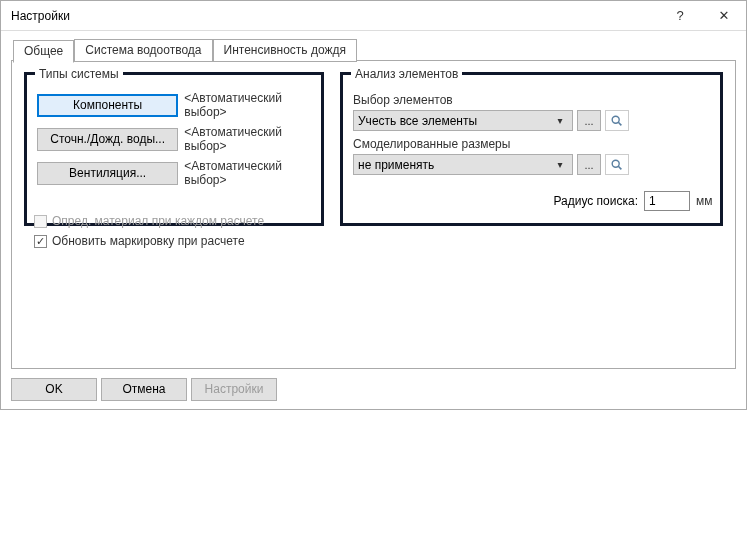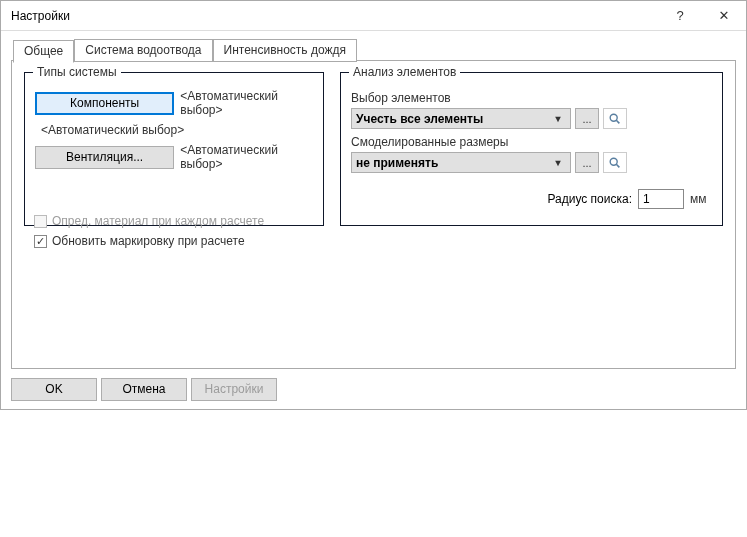--- a/index.html
+++ b/index.html
@@ -86,23 +86,23 @@
     flex: 1;
     padding: 12px 12px 12px 12px;
     position: relative;
     margin-top: -1px;
   }
   .top-row {
     display: flex;
     gap: 16px;
   }
   .groupbox {
-    border: 1px solid #0f172a;
-    position: relative;
-    padding: 16px 10px 12px 10px;
+    border: 3px solid #0f172a;
+    position: relative;
+    padding: 16px 2px 12px 10px;
   }
   .groupbox > .legend {
     position: absolute;
     top: -8px;
     left: 8px;
     background: #fff;
     padding: 0 4px;
     font-size: 12px;
     color: #333;
   }
@@ -152,21 +152,20 @@
   }
   .combo {
     flex: 0 0 220px;
     height: 21px;
     background: #e1e1e1;
     border: 1px solid #adadad;
     display: flex;
     align-items: center;
     padding: 0 4px;
     position: relative;
-    font-weight: bold;
   }
   .combo .combo-text {
     flex: 1;
     font-size: 12px;
     white-space: nowrap;
     overflow: hidden;
   }
   .combo .combo-arrow {
     width: 16px;
     text-align: center;
@@ -296,20 +295,23 @@
           <div class="legend">Типы системы</div>
 
           <div class="sys-row">
             <button class="sys-btn selected">
               <span>Компоненты</span>
             </button>
             <span class="sys-label">&lt;Автоматический выбор&gt;</span>
           </div>
 
           <div class="sys-row">
+            <button class="sys-btn">
+              <span>Сточн./Дожд. воды...</span>
+            </button>
             <span class="sys-label">&lt;Автоматический выбор&gt;</span>
           </div>
 
           <div class="sys-row">
             <button class="sys-btn">
               <span>Вентиляция...</span>
             </button>
             <span class="sys-label">&lt;Автоматический выбор&gt;</span>
           </div>
         </div>

